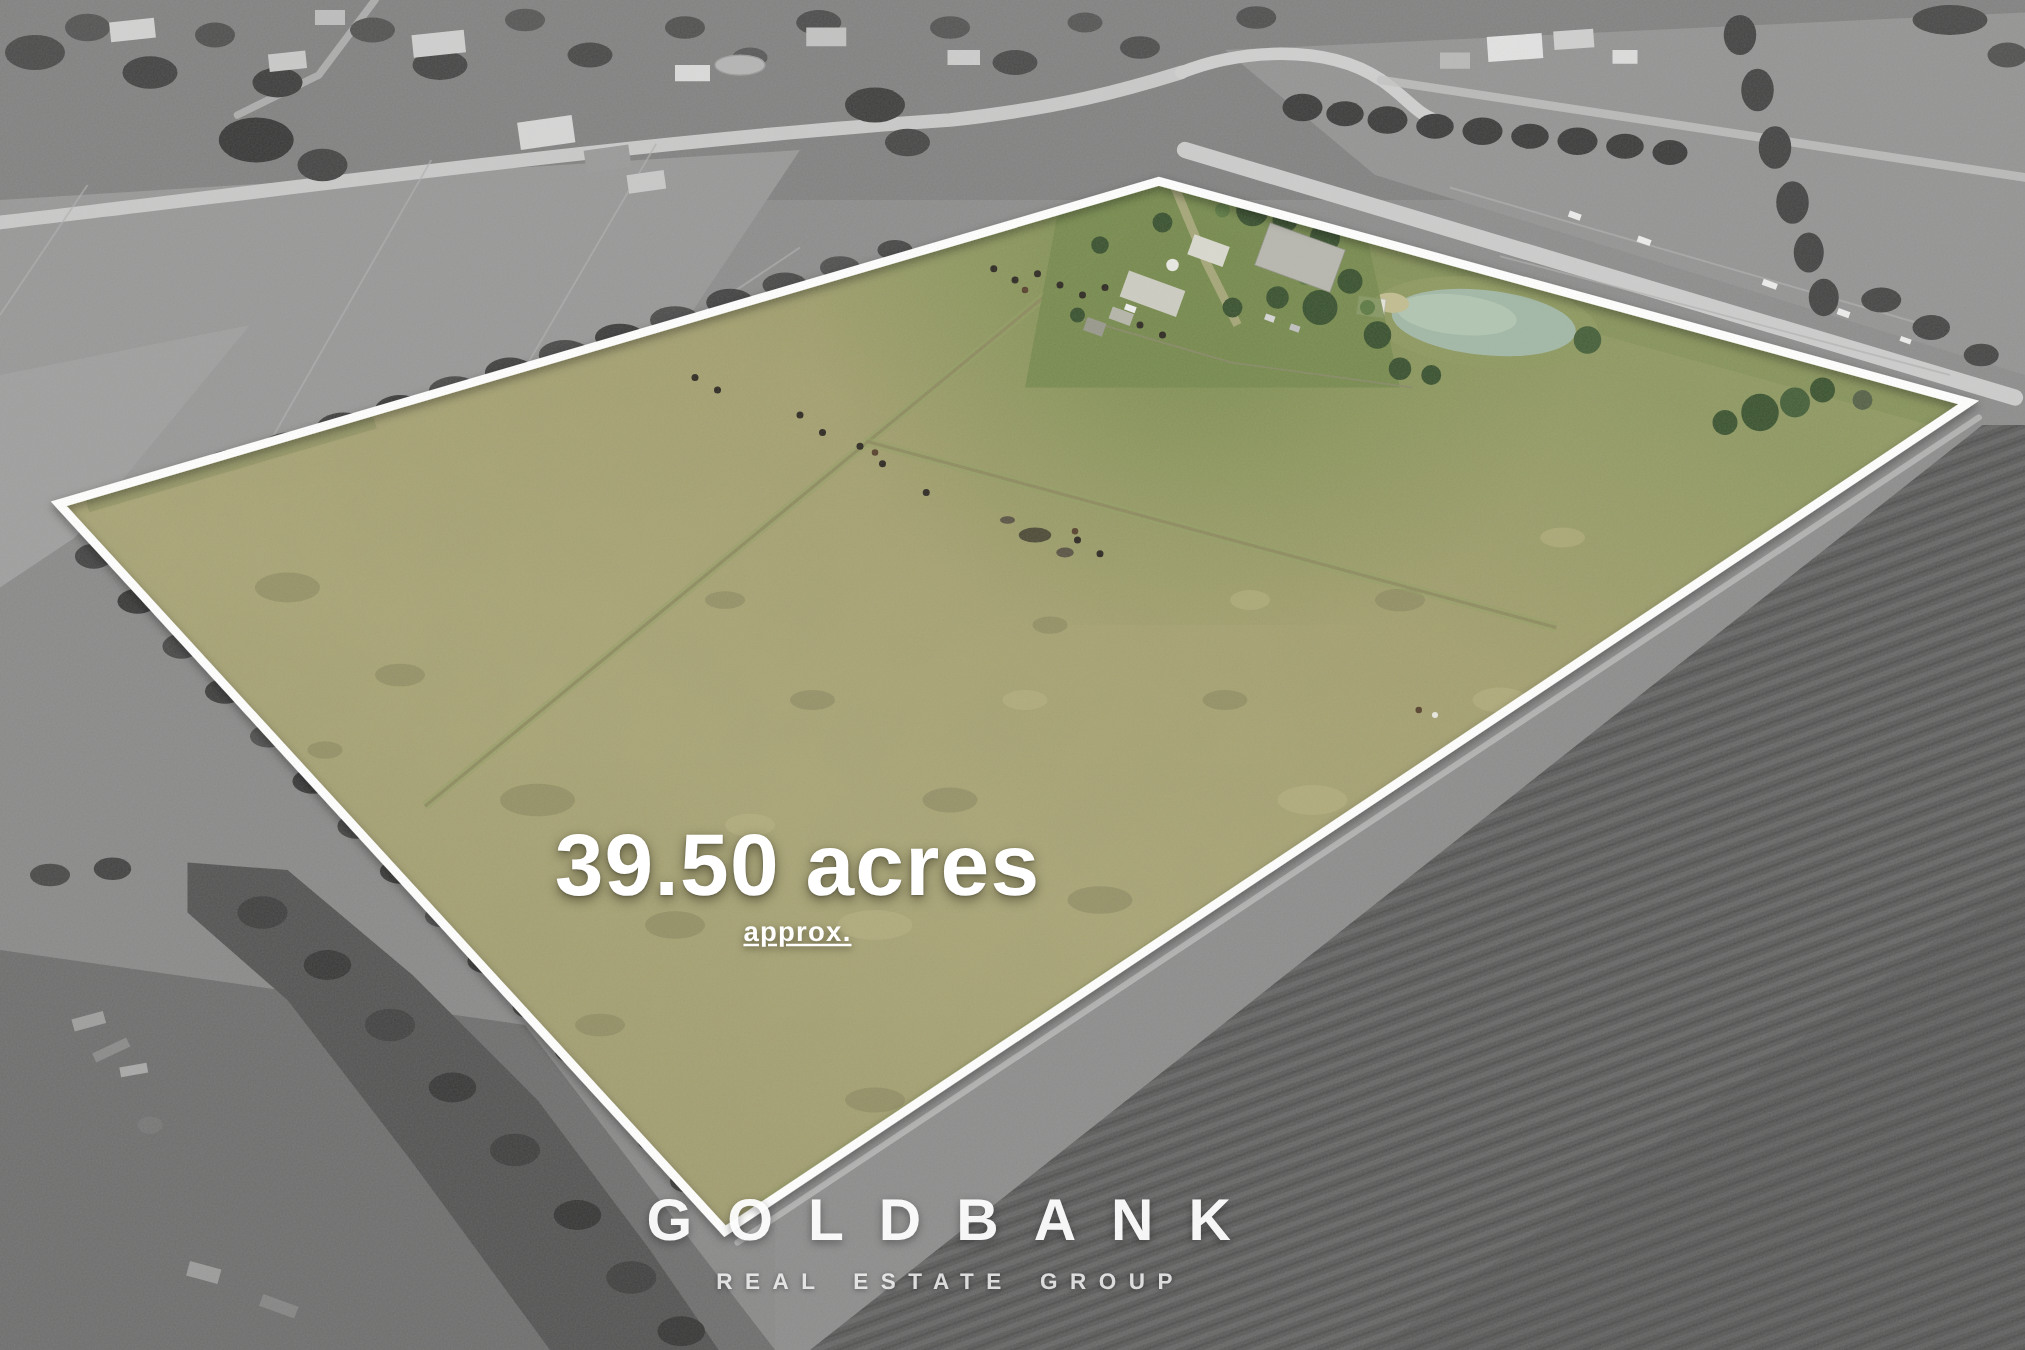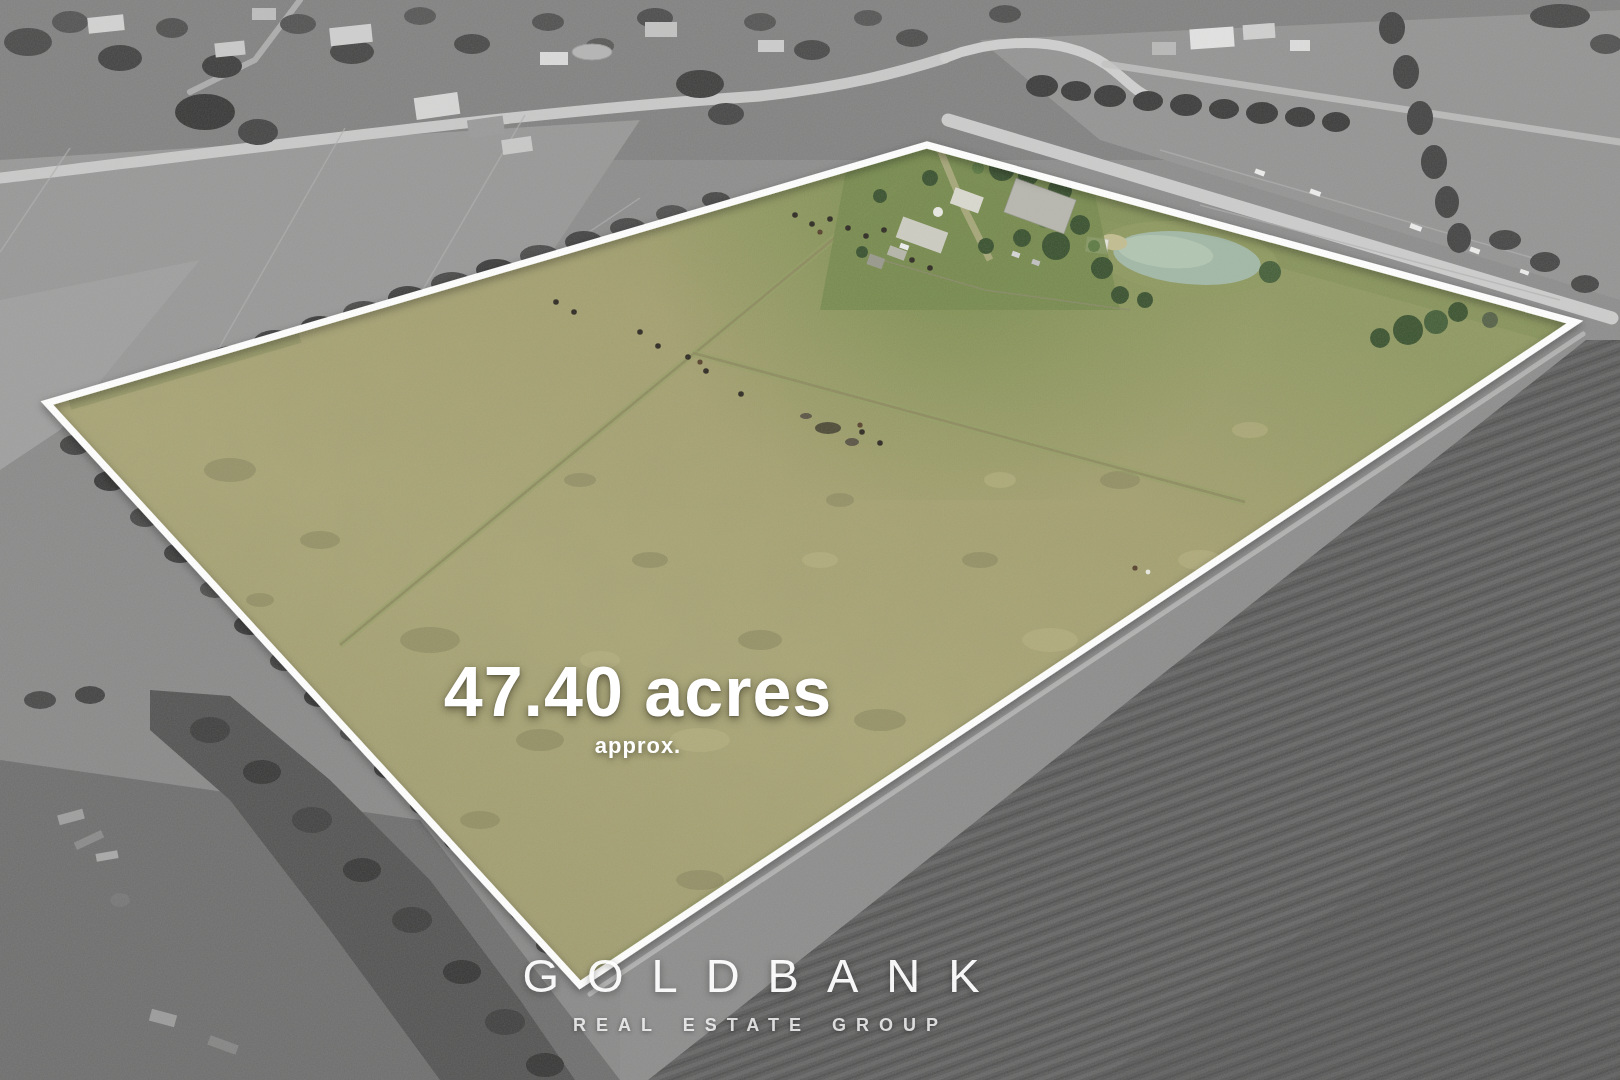--- a/index.html
+++ b/index.html
@@ -10,24 +10,25 @@
   .stage svg{position:absolute;left:0;top:0;}
   .overlay-text{position:absolute;text-align:center;color:#fff;}
   .area-label{left:338px;top:656px;width:600px;}
   .area-value{
     font-size:70px;font-weight:800;line-height:1.05;letter-spacing:1px;
     text-shadow:0 3px 9px rgba(35,33,18,.55),0 1px 2px rgba(0,0,0,.25);
   }
   .area-qualifier{
     font-size:22px;font-weight:700;margin-top:3px;letter-spacing:1px;
     text-shadow:0 2px 6px rgba(35,33,18,.55);
+    text-decoration:underline;
   }
   .brand{left:408px;top:952px;width:700px;}
   .brand-name{
-    font-size:47px;font-weight:400;line-height:1;
+    font-size:47px;font-weight:700;line-height:1;
     letter-spacing:28px;margin-left:14px;color:rgba(255,255,255,.95);
     text-shadow:0 2px 7px rgba(0,0,0,.35);
   }
   .brand-tagline{
     font-size:18px;font-weight:700;margin-top:16px;
     letter-spacing:10px;word-spacing:6px;margin-left:5px;
     color:rgba(255,255,255,.8);
     text-shadow:0 1px 4px rgba(0,0,0,.4);
   }
 </style>
@@ -370,21 +371,21 @@
       </g>
     </g>
 
     <polygon points="927,145 1575,322 580,985 47,403" fill="none" stroke="#ffffff" stroke-width="7" stroke-linejoin="miter" filter="url(#softshadow)"></polygon>
   </g>
 
   <rect x="0" y="0" width="1620" height="1080" filter="url(#grain)" opacity="0.35"></rect>
 </svg>
 
 <div class="overlay-text area-label">
-  <div class="area-value">47.40 acres</div>
+  <div class="area-value">39.50 acres</div>
   <div class="area-qualifier">approx.</div>
 </div>
 
 <div class="overlay-text brand">
   <div class="brand-name">GOLDBANK</div>
   <div class="brand-tagline">REAL ESTATE GROUP</div>
 </div>
 
 </div>
 

